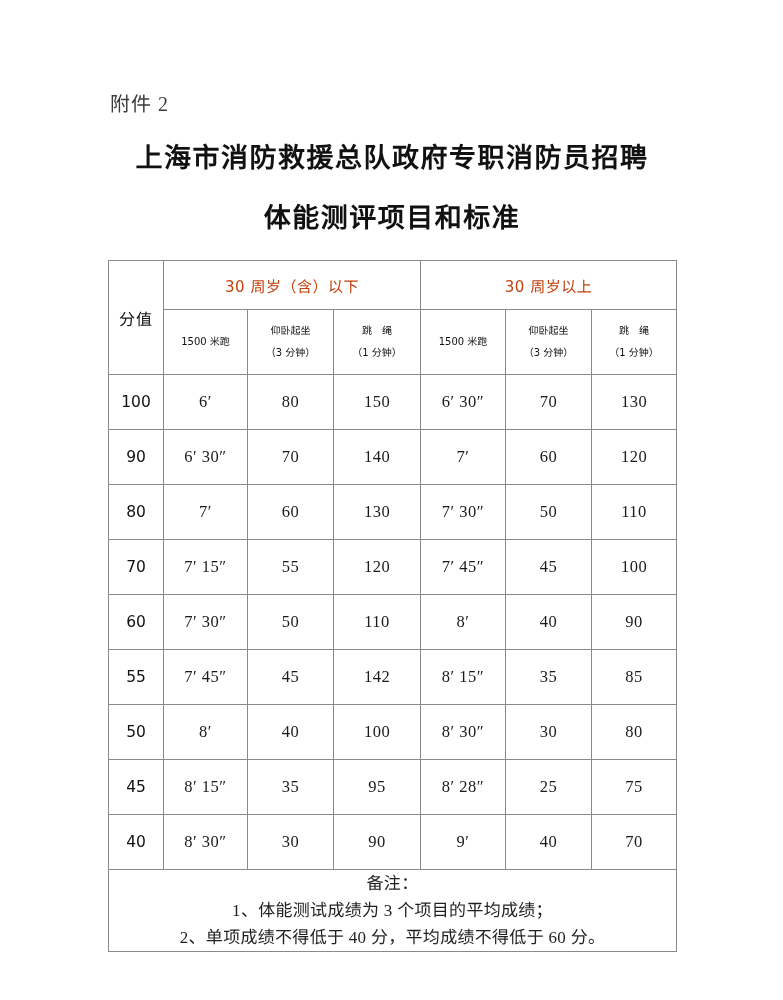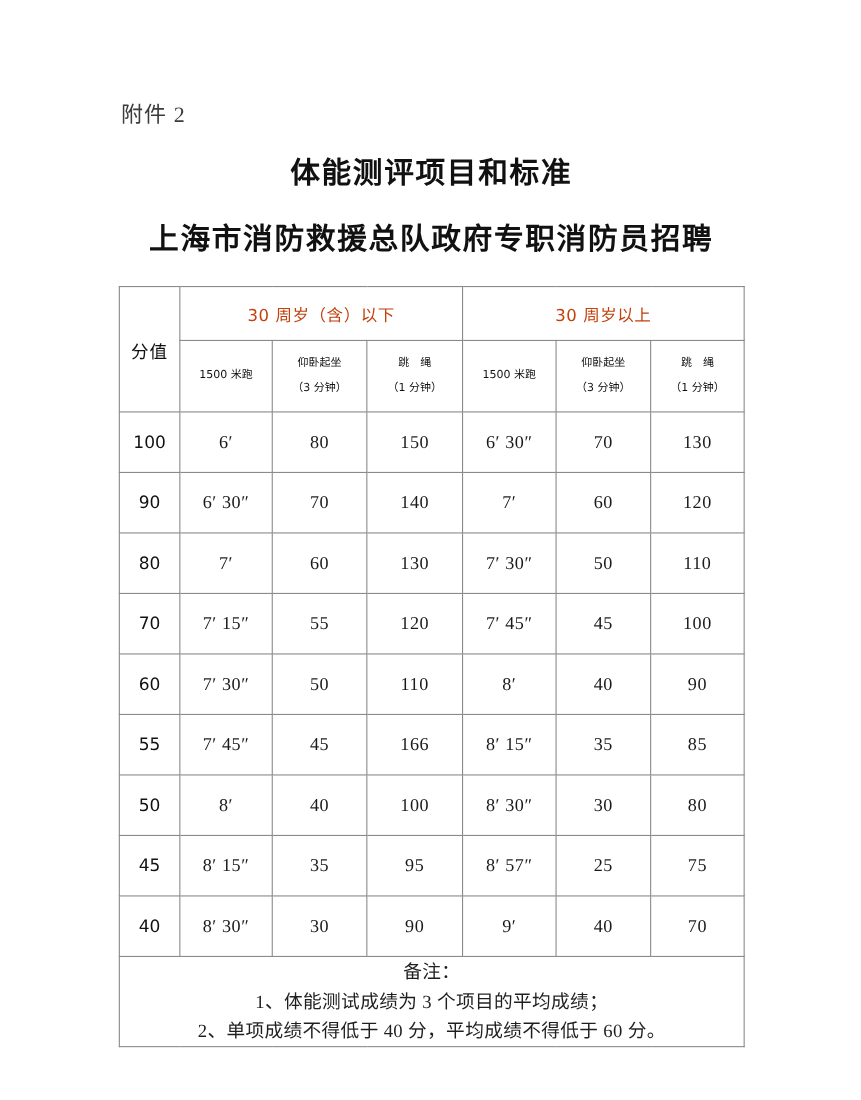--- a/index.html
+++ b/index.html
@@ -133,22 +133,22 @@
   }
 </style>
 </head>
 <body>
 
 <div class="page">
 
   <div class="attachment-label">附件 2</div>
 
   <div class="title-block">
+    <div class="doc-title-line">上海市消防救援总队政府专职消防员招聘</div>
     <div class="doc-title-line">体能测评项目和标准</div>
-    <div class="doc-title-line">上海市消防救援总队政府专职消防员招聘</div>
   </div>
 
   <table class="score-table">
     <colgroup>
       <col style="width:55px">
       <col style="width:84px">
       <col style="width:86px">
       <col style="width:87px">
       <col style="width:85px">
       <col style="width:86px">
@@ -230,40 +230,40 @@
         <td class="cell-val">50</td>
         <td class="cell-val">110</td>
         <td class="cell-val">8′</td>
         <td class="cell-val">40</td>
         <td class="cell-val">90</td>
       </tr>
       <tr>
         <td class="cell-score">55</td>
         <td class="cell-val">7′ 45″</td>
         <td class="cell-val">45</td>
-        <td class="cell-val">166</td>
+        <td class="cell-val">142</td>
         <td class="cell-val">8′ 15″</td>
         <td class="cell-val">35</td>
         <td class="cell-val">85</td>
       </tr>
       <tr>
         <td class="cell-score">50</td>
         <td class="cell-val">8′</td>
         <td class="cell-val">40</td>
         <td class="cell-val">100</td>
         <td class="cell-val">8′ 30″</td>
         <td class="cell-val">30</td>
         <td class="cell-val">80</td>
       </tr>
       <tr>
         <td class="cell-score">45</td>
         <td class="cell-val">8′ 15″</td>
         <td class="cell-val">35</td>
         <td class="cell-val">95</td>
-        <td class="cell-val">8′ 57″</td>
+        <td class="cell-val">8′ 28″</td>
         <td class="cell-val">25</td>
         <td class="cell-val">75</td>
       </tr>
       <tr>
         <td class="cell-score">40</td>
         <td class="cell-val">8′ 30″</td>
         <td class="cell-val">30</td>
         <td class="cell-val">90</td>
         <td class="cell-val">9′</td>
         <td class="cell-val">40</td>

